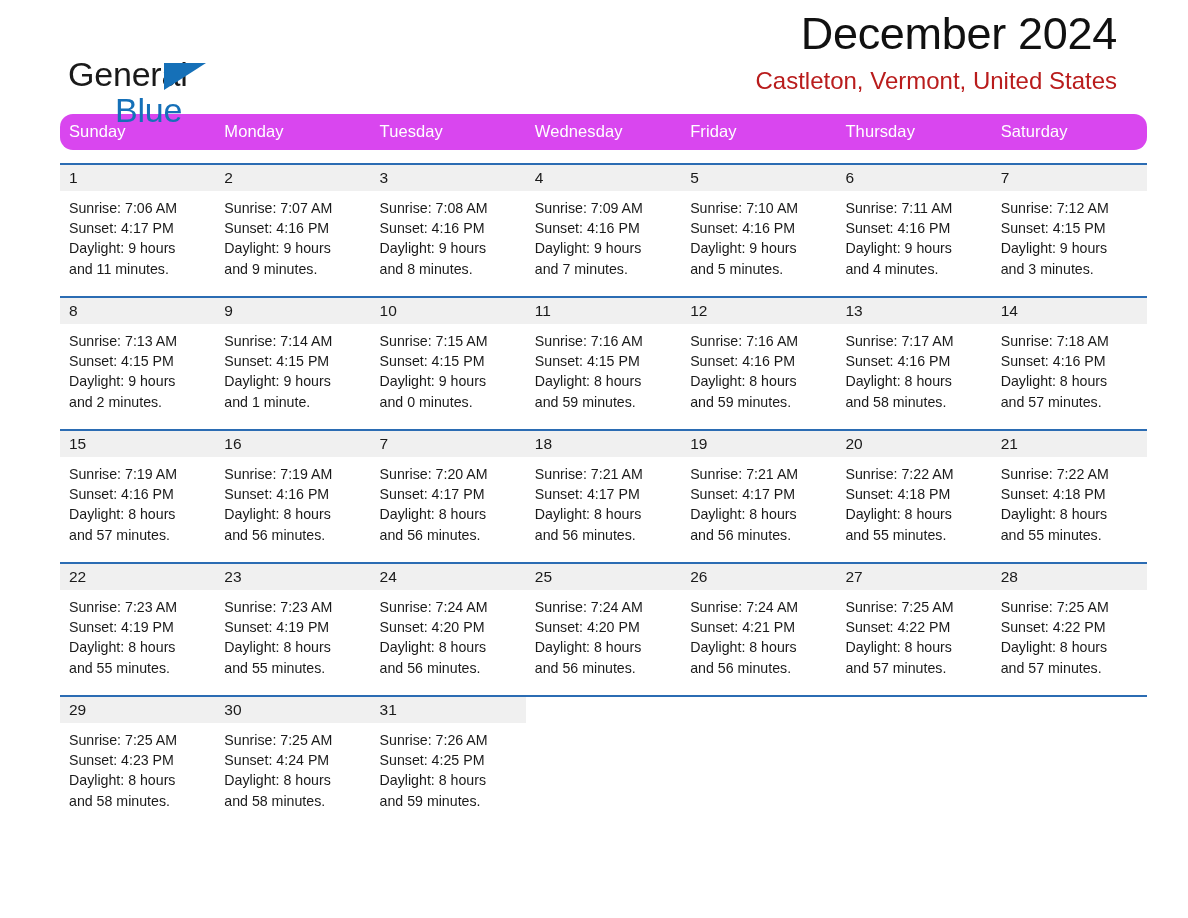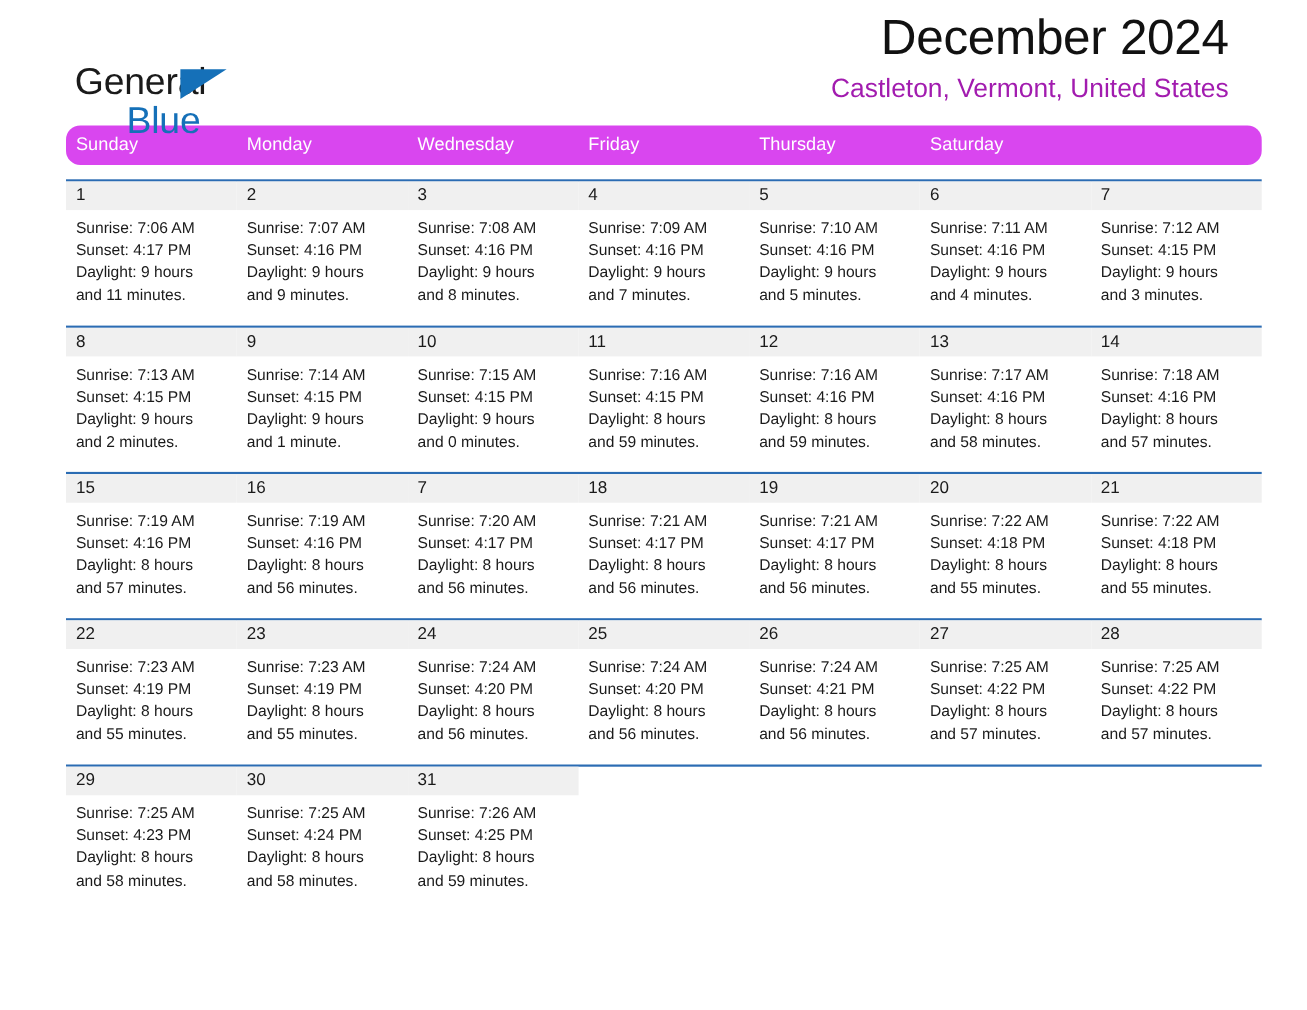--- a/index.html
+++ b/index.html
@@ -72,21 +72,21 @@
     font-weight: 400;
     color: #111111;
     line-height: 1.12;
     letter-spacing: -0.3px;
     white-space: nowrap;
   }
   .location {
     margin-top: 8px;
     font-size: 24px;
     font-weight: 400;
-    color: #a21caf;
+    color: #b91c1c;
     white-space: nowrap;
   }
 
   
   .calendar {
     margin: 0 50px 0 51px;
     width: 1087px;
   }
   .week-header {
     display: grid;
@@ -154,20 +154,21 @@
       <div class="location">Castleton, Vermont, United States</div>
     </div>
 
   </div>
 
   <div class="calendar">
 
     <div class="week-header">
       <div class="dow">Sunday</div>
       <div class="dow">Monday</div>
+      <div class="dow">Tuesday</div>
       <div class="dow">Wednesday</div>
       <div class="dow">Friday</div>
       <div class="dow">Thursday</div>
       <div class="dow">Saturday</div>
     </div>
 
     <div class="week">
       <div class="cell">
         <div class="daynum-band"><span class="daynum">1</span></div>
         <div class="cell-body">

